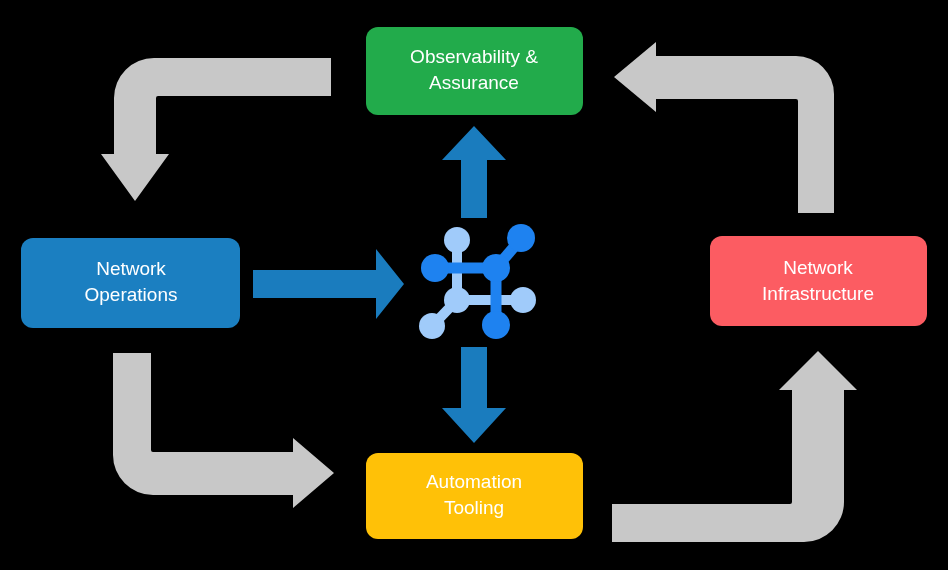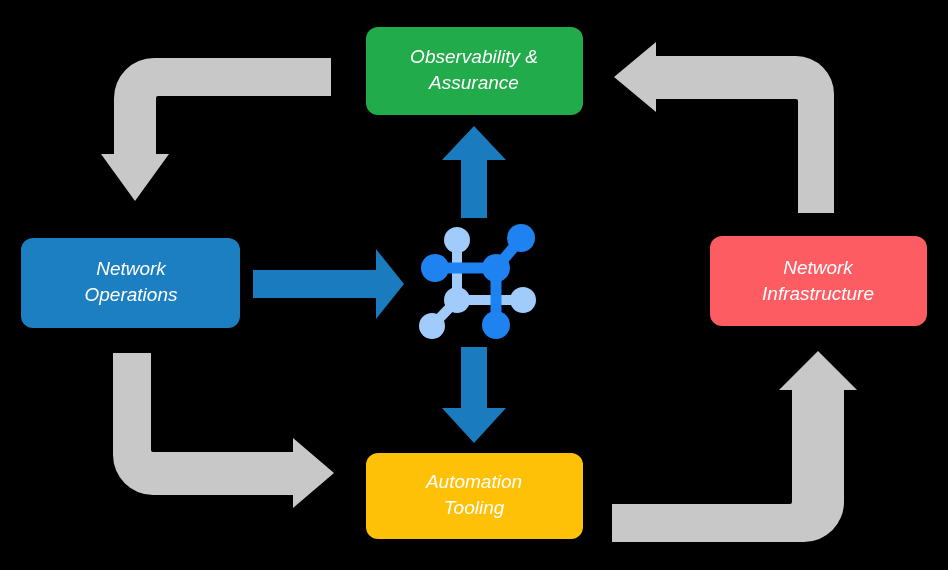--- a/index.html
+++ b/index.html
@@ -12,21 +12,20 @@
     width: 948px;
     height: 570px;
     overflow: hidden;
     font-family: "Liberation Sans", sans-serif;
   }
   #diagram-root {
     position: relative;
     width: 948px;
     height: 406px;
     background: #000000;
-    font-style: italic;
   }
   svg.diagram {
     display: block;
     width: 948px;
     height: 570px;
   }
   .node-label {
     font-family: "Liberation Sans", sans-serif;
     font-size: 19px;
     fill: #ffffff;

